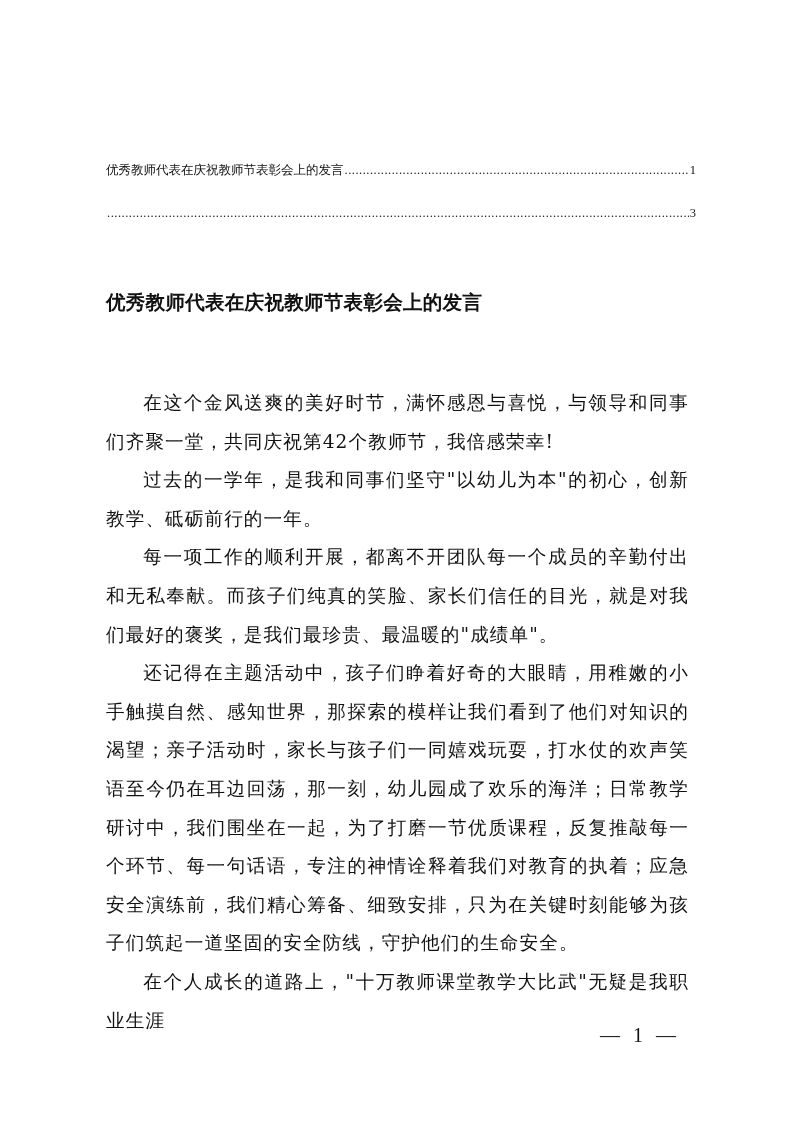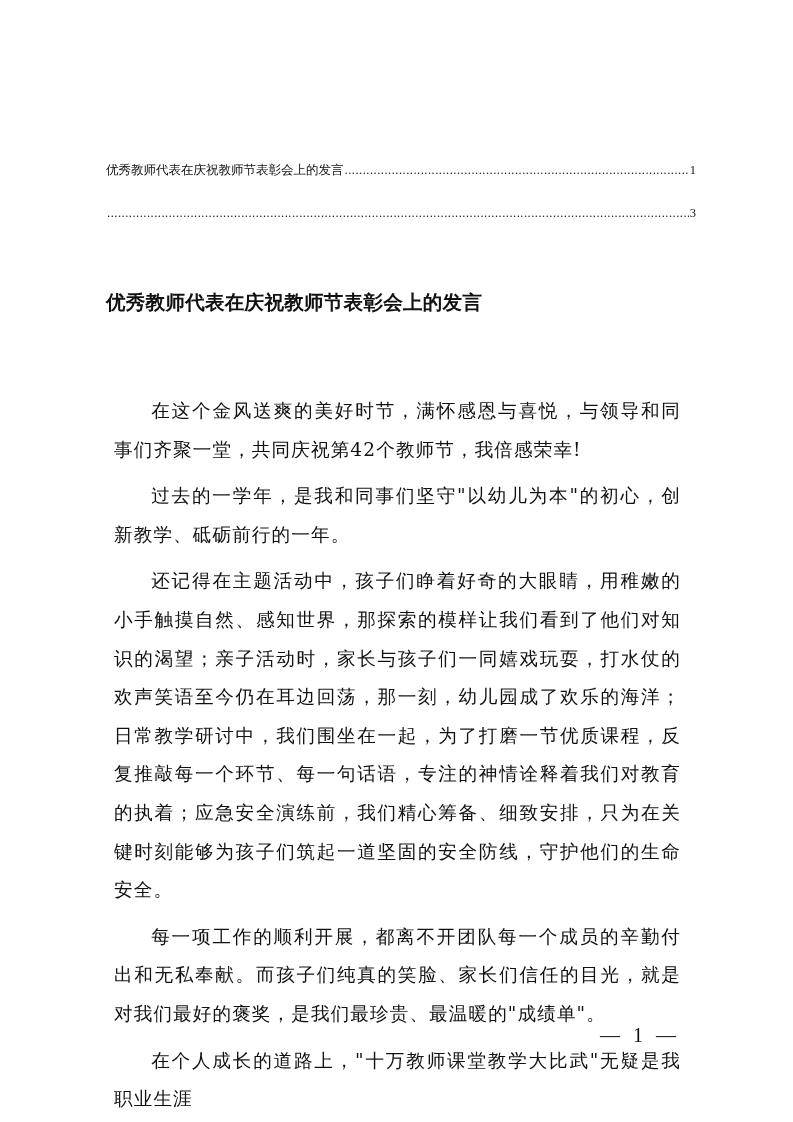--- a/index.html
+++ b/index.html
@@ -24,21 +24,21 @@
     .heading {
       position: absolute; left: 106px; top: 289px; margin: 0;
       font-family: "DejaVu Sans", "Liberation Sans", sans-serif;
       font-weight: bold; font-size: 19.5px; letter-spacing: 0.3px; color: #111;
     }
     .body-text {
       position: absolute; left: 106px; top: 384px; width: 583px;
       font-size: 18.6px; line-height: 38.6px; text-align: justify;
       letter-spacing: 1.1px;
     }
-    .para { margin: 8px; text-indent: 2em; }
+    .para { margin: 0; text-indent: 2em; }
     .page-number {
       position: absolute; left: 600px; top: 1024px; font-size: 20px;
       font-family: "Liberation Serif", serif; letter-spacing: 4px;
     }
   </style>
 </head>
 <body>
 
 <div class="toc">
   <div class="toc-line">
@@ -50,18 +50,18 @@
     <span class="toc-dots"></span>
     <span class="toc-page">3</span>
   </div>
 </div>
 
 <h1 class="heading">优秀教师代表在庆祝教师节表彰会上的发言</h1>
 
 <div class="body-text">
   <p class="para">在这个金风送爽的美好时节，满怀感恩与喜悦，与领导和同事们齐聚一堂，共同庆祝第42个教师节，我倍感荣幸!</p>
   <p class="para">过去的一学年，是我和同事们坚守"以幼儿为本"的初心，创新教学、砥砺前行的一年。</p>
+  <p class="para">每一项工作的顺利开展，都离不开团队每一个成员的辛勤付出和无私奉献。而孩子们纯真的笑脸、家长们信任的目光，就是对我们最好的褒奖，是我们最珍贵、最温暖的"成绩单"。</p>
   <p class="para">还记得在主题活动中，孩子们睁着好奇的大眼睛，用稚嫩的小手触摸自然、感知世界，那探索的模样让我们看到了他们对知识的渴望；亲子活动时，家长与孩子们一同嬉戏玩耍，打水仗的欢声笑语至今仍在耳边回荡，那一刻，幼儿园成了欢乐的海洋；日常教学研讨中，我们围坐在一起，为了打磨一节优质课程，反复推敲每一个环节、每一句话语，专注的神情诠释着我们对教育的执着；应急安全演练前，我们精心筹备、细致安排，只为在关键时刻能够为孩子们筑起一道坚固的安全防线，守护他们的生命安全。</p>
-  <p class="para">每一项工作的顺利开展，都离不开团队每一个成员的辛勤付出和无私奉献。而孩子们纯真的笑脸、家长们信任的目光，就是对我们最好的褒奖，是我们最珍贵、最温暖的"成绩单"。</p>
   <p class="para">在个人成长的道路上，"十万教师课堂教学大比武"无疑是我职业生涯</p>
 </div>
 
 <div class="page-number">— 1 —</div>
 
 </body></html>

